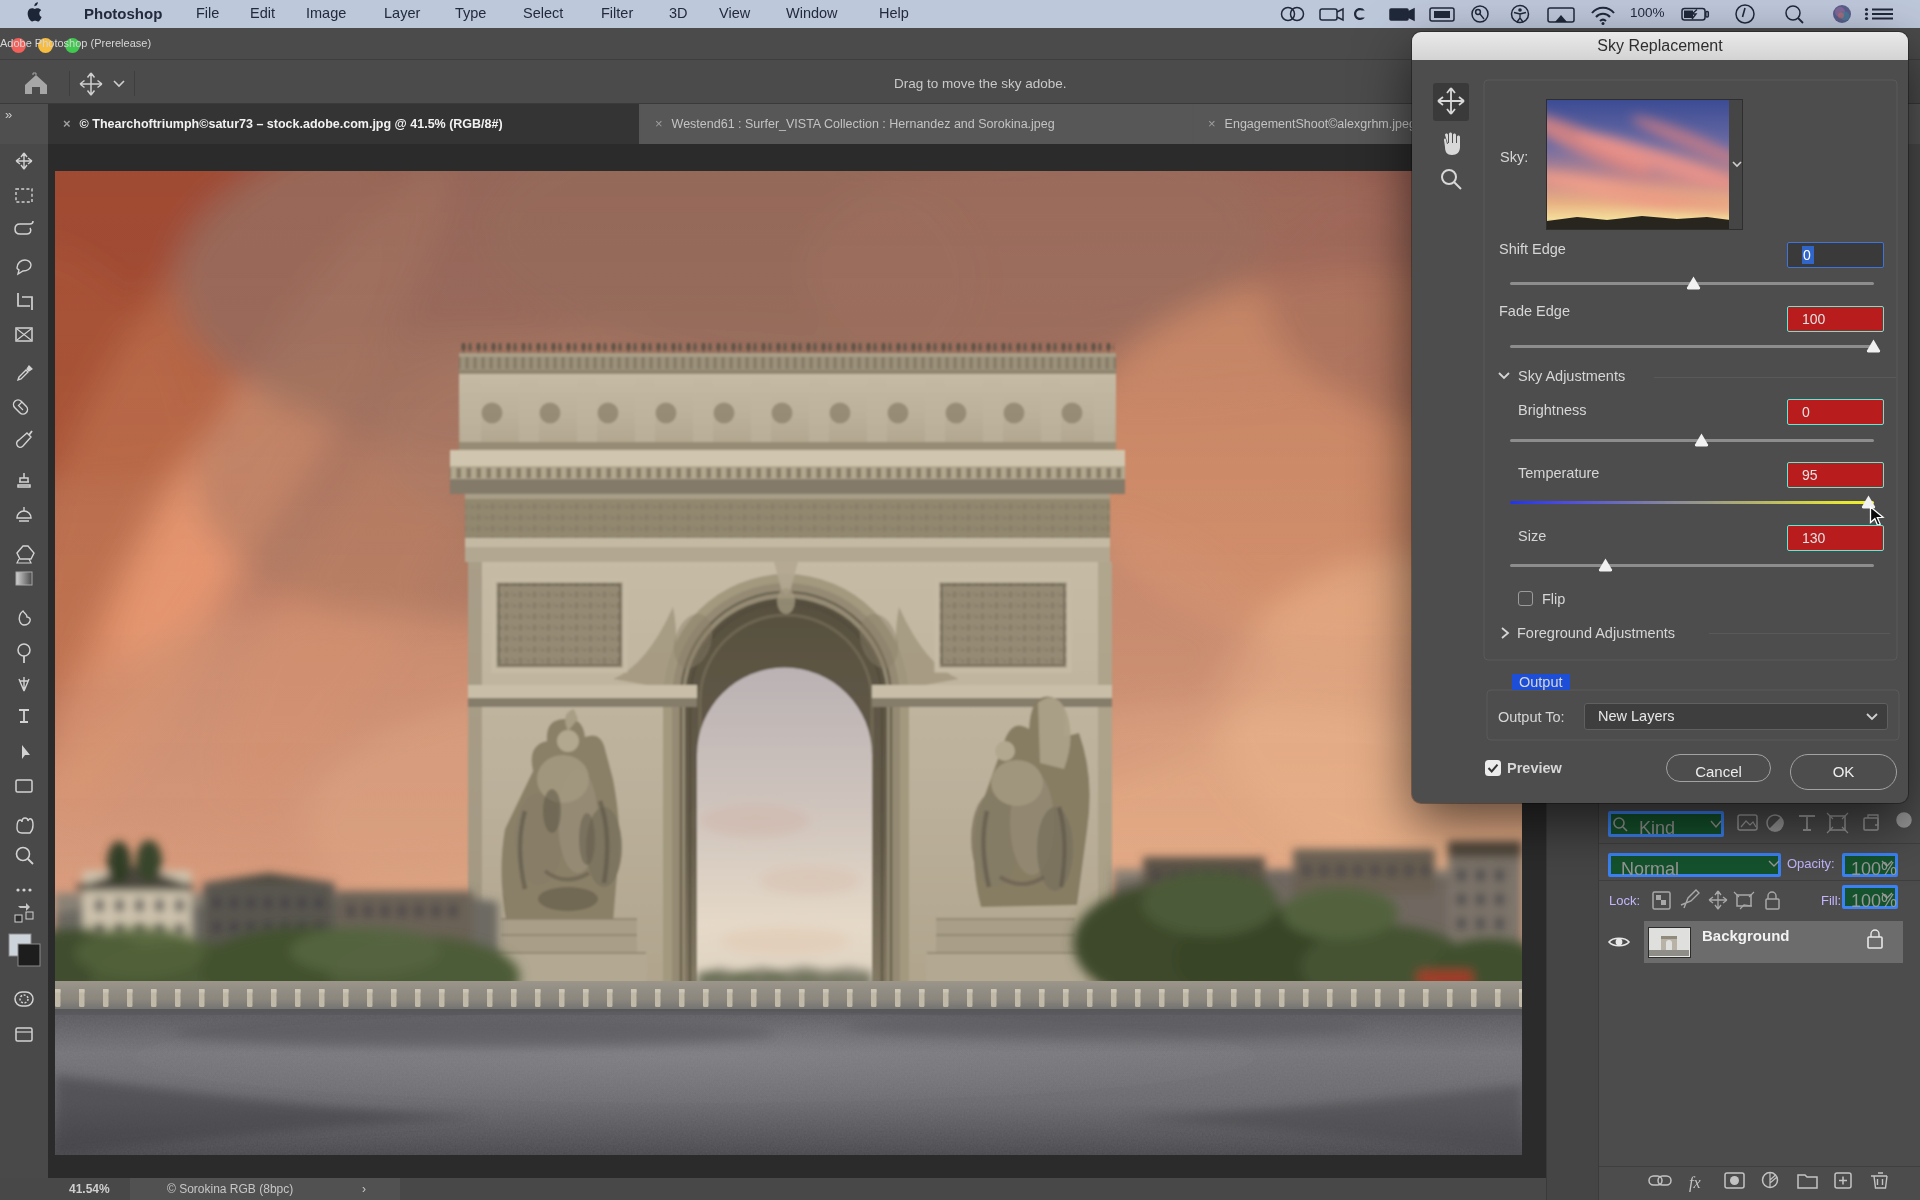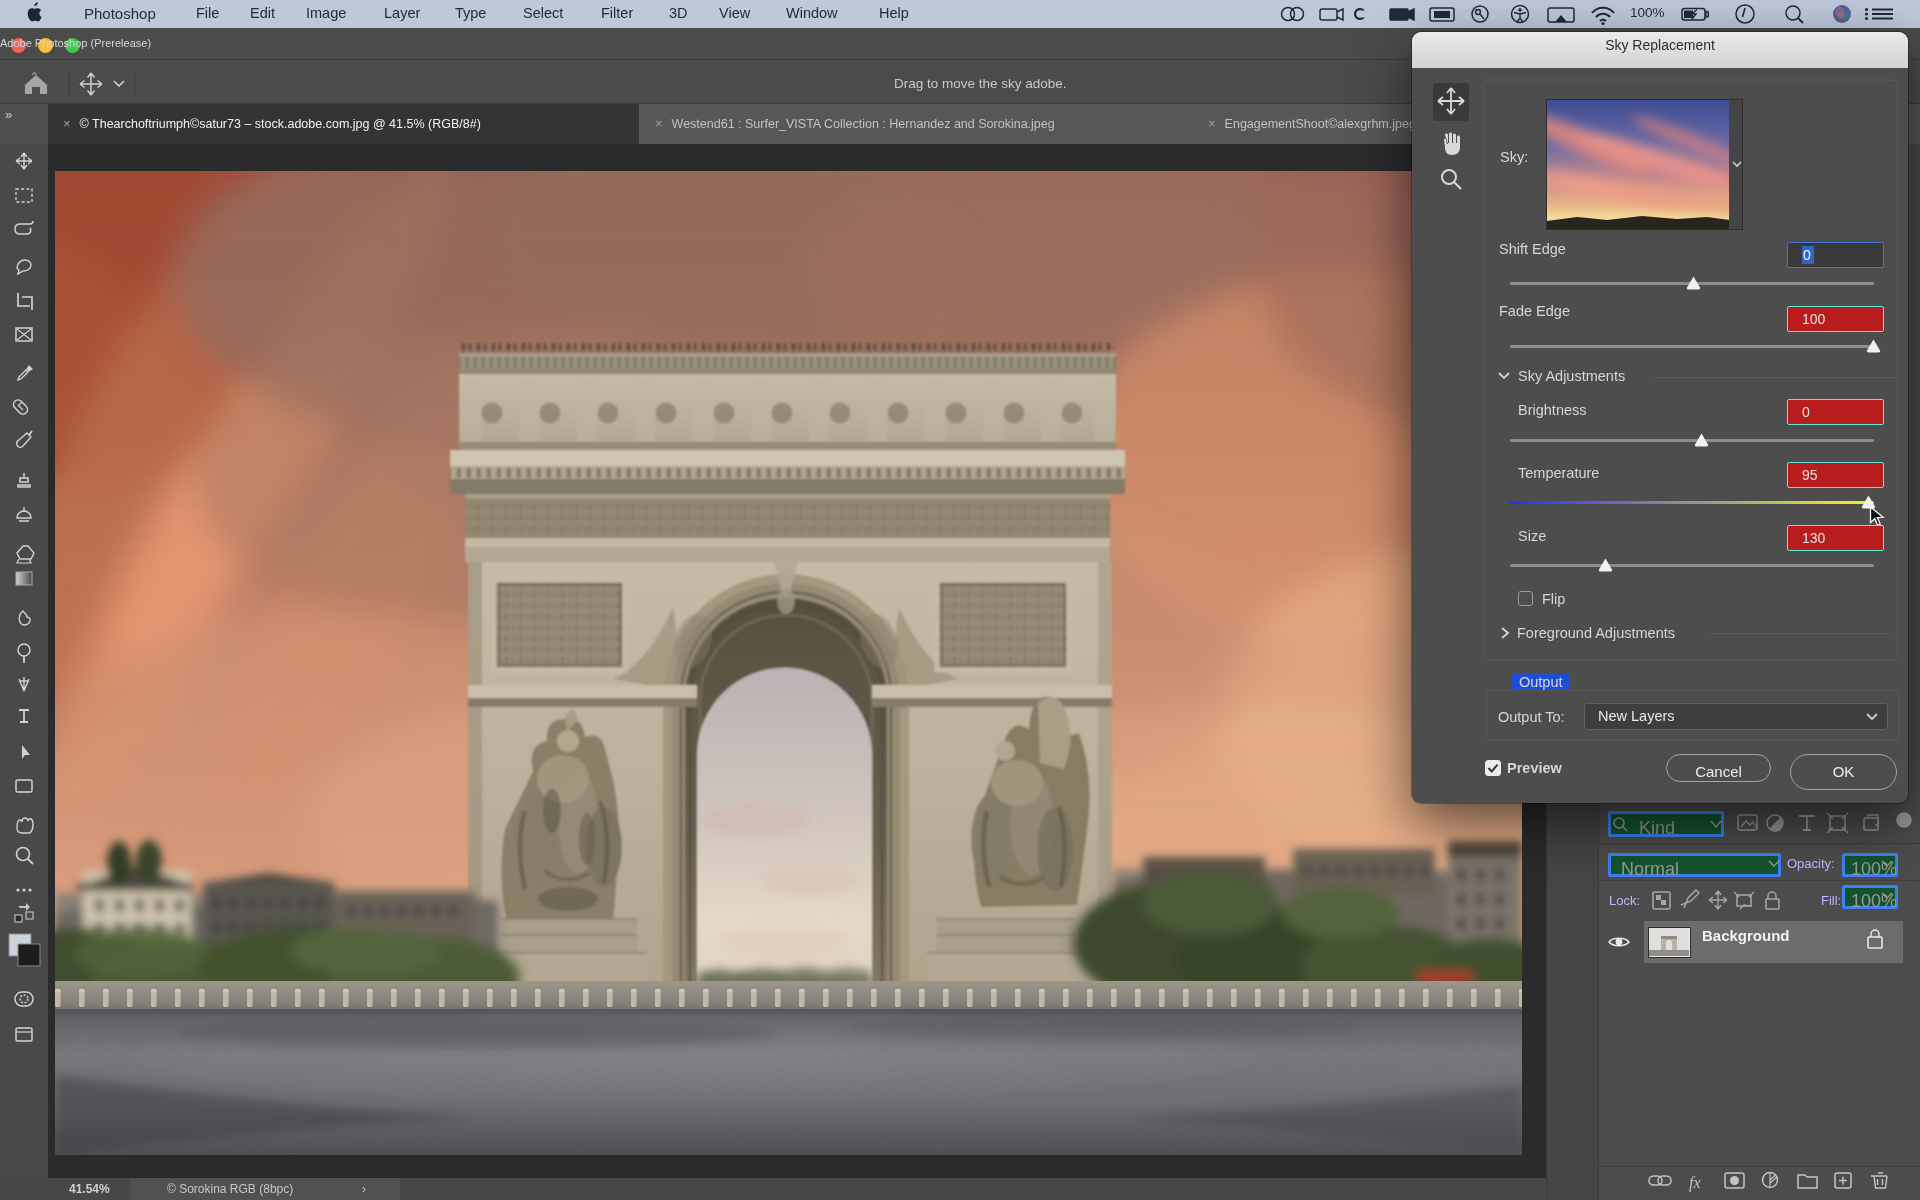--- a/index.html
+++ b/index.html
@@ -15,30 +15,30 @@
 .tx{color:#9f9f9f;font-size:13px;margin-right:9px}
 #toolbar{position:absolute;left:0;top:144px;width:48px;height:1034px;background:#494949}
 #canvas{position:absolute;left:48px;top:144px;width:1498px;height:1034px;background:#2b2b2b}
 #photo{position:absolute;left:7px;top:27px;width:1467px;height:984px}
 #dock{position:absolute;left:1546px;top:144px;width:52px;height:1056px;background:#454545;border-left:1px solid #3a3a3a}
 #layers{position:absolute;left:1598px;top:144px;width:322px;height:1056px;background:#4c4c4c;border-left:1px solid #3b3b3b;overflow:hidden}
 .pbox{position:absolute;background:#14532d;border:3px solid #3b82f6;border-radius:2px;color:#989898;font-size:18px}
 .plbl{position:absolute;color:#c4b5fd;font-size:13px}
 #statusbar{position:absolute;left:0;top:1178px;width:1546px;height:22px;background:#484848;color:#cfcfcf;font-size:12px}
 #dialog{position:absolute;left:1412px;top:32px;width:496px;height:771px;background:#4d4d4d;border-radius:9px;box-shadow:0 20px 55px rgba(0,0,0,.6),0 0 0 1px rgba(0,0,0,.3)}
-#dlgtitle{position:absolute;left:0;top:0;width:100%;height:36px;background:linear-gradient(#eaeaea,#d3d3d3);border-radius:9px 9px 0 0;text-align:center;color:#2e2e2e;font-size:14px;line-height:27px}
+#dlgtitle{position:absolute;left:0;top:0;width:100%;height:28px;background:linear-gradient(#eaeaea,#d3d3d3);border-radius:9px 9px 0 0;text-align:center;color:#2e2e2e;font-size:16px;line-height:27px}
 .lbl{position:absolute;color:#d6d6d6;font-size:14.5px}
 .vbox{position:absolute;width:97px;height:26px;background:#b91c1c;border:1px solid #5eead4;border-radius:2px;color:#e3e3e3;font-size:14px;line-height:24px;padding-left:14px}
 .track{position:absolute;width:364px;height:3px;background:#8d8d8d;border-radius:2px}
 .gline{position:absolute;height:1px;background:#5e5e5e}
 svg{display:block;position:absolute}
 </style></head>
 <body>
 <div id="menubar">
-<span style="left:84px;font-weight:normal;font-size:15px">Photoshop</span>
+<span style="left:84px;font-weight:bold;font-size:15px">Photoshop</span>
 <span style="left:196px">File</span>
     <span style="left:250px">Edit</span>
 <span style="left:306px">Image</span>
     <span style="left:384px">Layer</span>
 <span style="left:455px">Type</span>
     <span style="left:523px">Select</span>
 <span style="left:601px">Filter</span>
     <span style="left:669px">3D</span>
 <span style="left:719px">View</span>
     <span style="left:786px">Window</span>
@@ -103,21 +103,21 @@
 <g stroke="#cfcfcf" fill="none" stroke-width="1.7">
 <path d="M91 13v22M80 24h22M91 13l-3.5 4.5M91 13l3.5 4.5M91 35l-3.5-4.5M91 35l3.5-4.5M80 24l4.5-3.5M80 24l4.5 3.5M102 24l-4.5-3.5M102 24l-4.5 3.5" stroke-width="1.5"></path>
 <path d="M114 21l5 5 5-5" stroke-width="1.6"></path>
 </g>
 </svg>
 <div id="dragtext">Drag to move the sky adobe.</div>
 <div id="tabbar"></div>
 <div id="tabL">
     <span style="position:absolute;left:5px;top:3px;letter-spacing:-2px">»</span>
   </div>
-<div class="tab" style="left:48px;width:591px;background:#343434;color:#f2f2f2;font-weight:normal"><span style="margin-left:15px" class="tx">×</span>© Thearchoftriumph©satur73 – stock.adobe.com.jpg @ 41.5% (RGB/8#)</div>
+<div class="tab" style="left:48px;width:591px;background:#343434;color:#f2f2f2;font-weight:bold"><span style="margin-left:15px" class="tx">×</span>© Thearchoftriumph©satur73 – stock.adobe.com.jpg @ 41.5% (RGB/8#)</div>
 <div class="tab" style="left:641px;width:551px;background:#575757;color:#c3c3c3"><span style="margin-left:14px" class="tx">×</span>Westend61 : Surfer_VISTA Collection : Hernandez and Sorokina.jpeg</div>
 <div class="tab" style="left:1194px;width:726px;background:#575757;color:#c3c3c3"><span style="margin-left:14px" class="tx">×</span>EngagementShoot©alexgrhm.jpeg @ 50% (RGB/8)</div>
 <div id="toolbar"></div>
 <svg id="toolicons" style="left:0;top:144px" width="48" height="1034" viewBox="0 0 48 1034">
 <defs>
       <linearGradient id="tgrad" x1="0" y1="0" x2="1" y2="0">
         <stop offset="0" stop-color="#d2d2d2"></stop>
         <stop offset="1" stop-color="#4a4a4a"></stop>
       </linearGradient>
     </defs>

